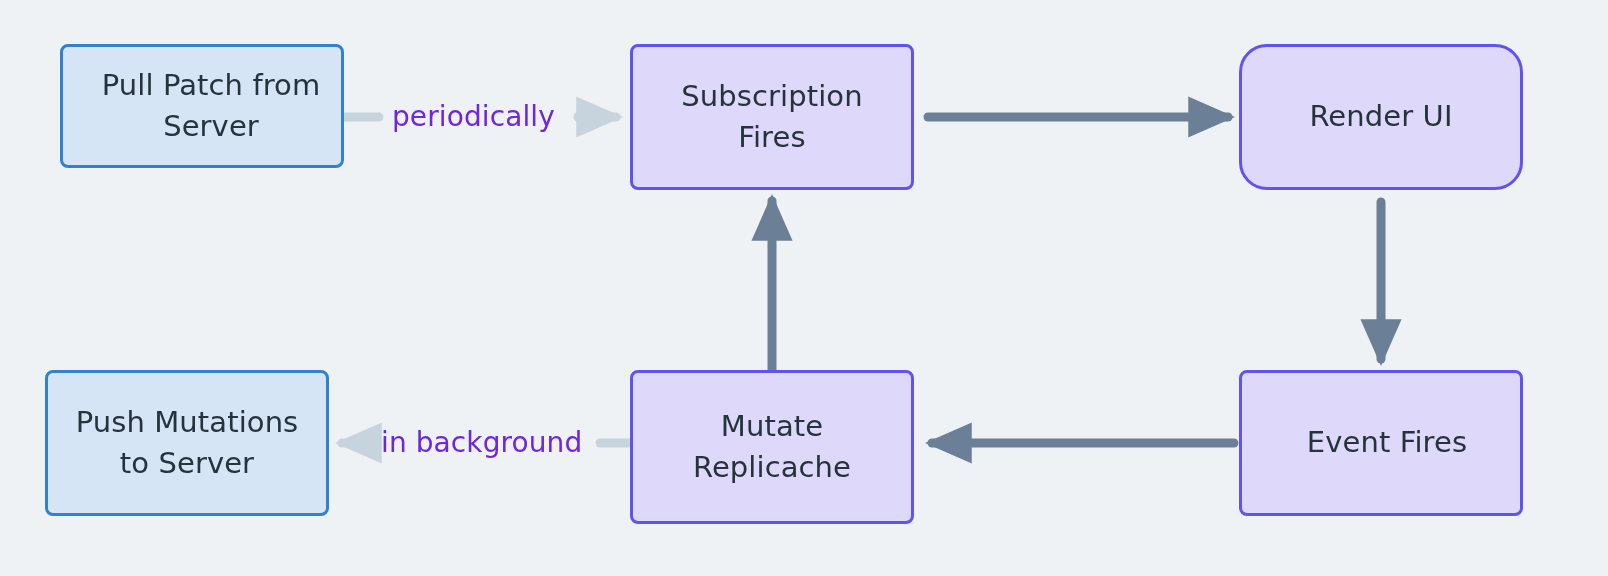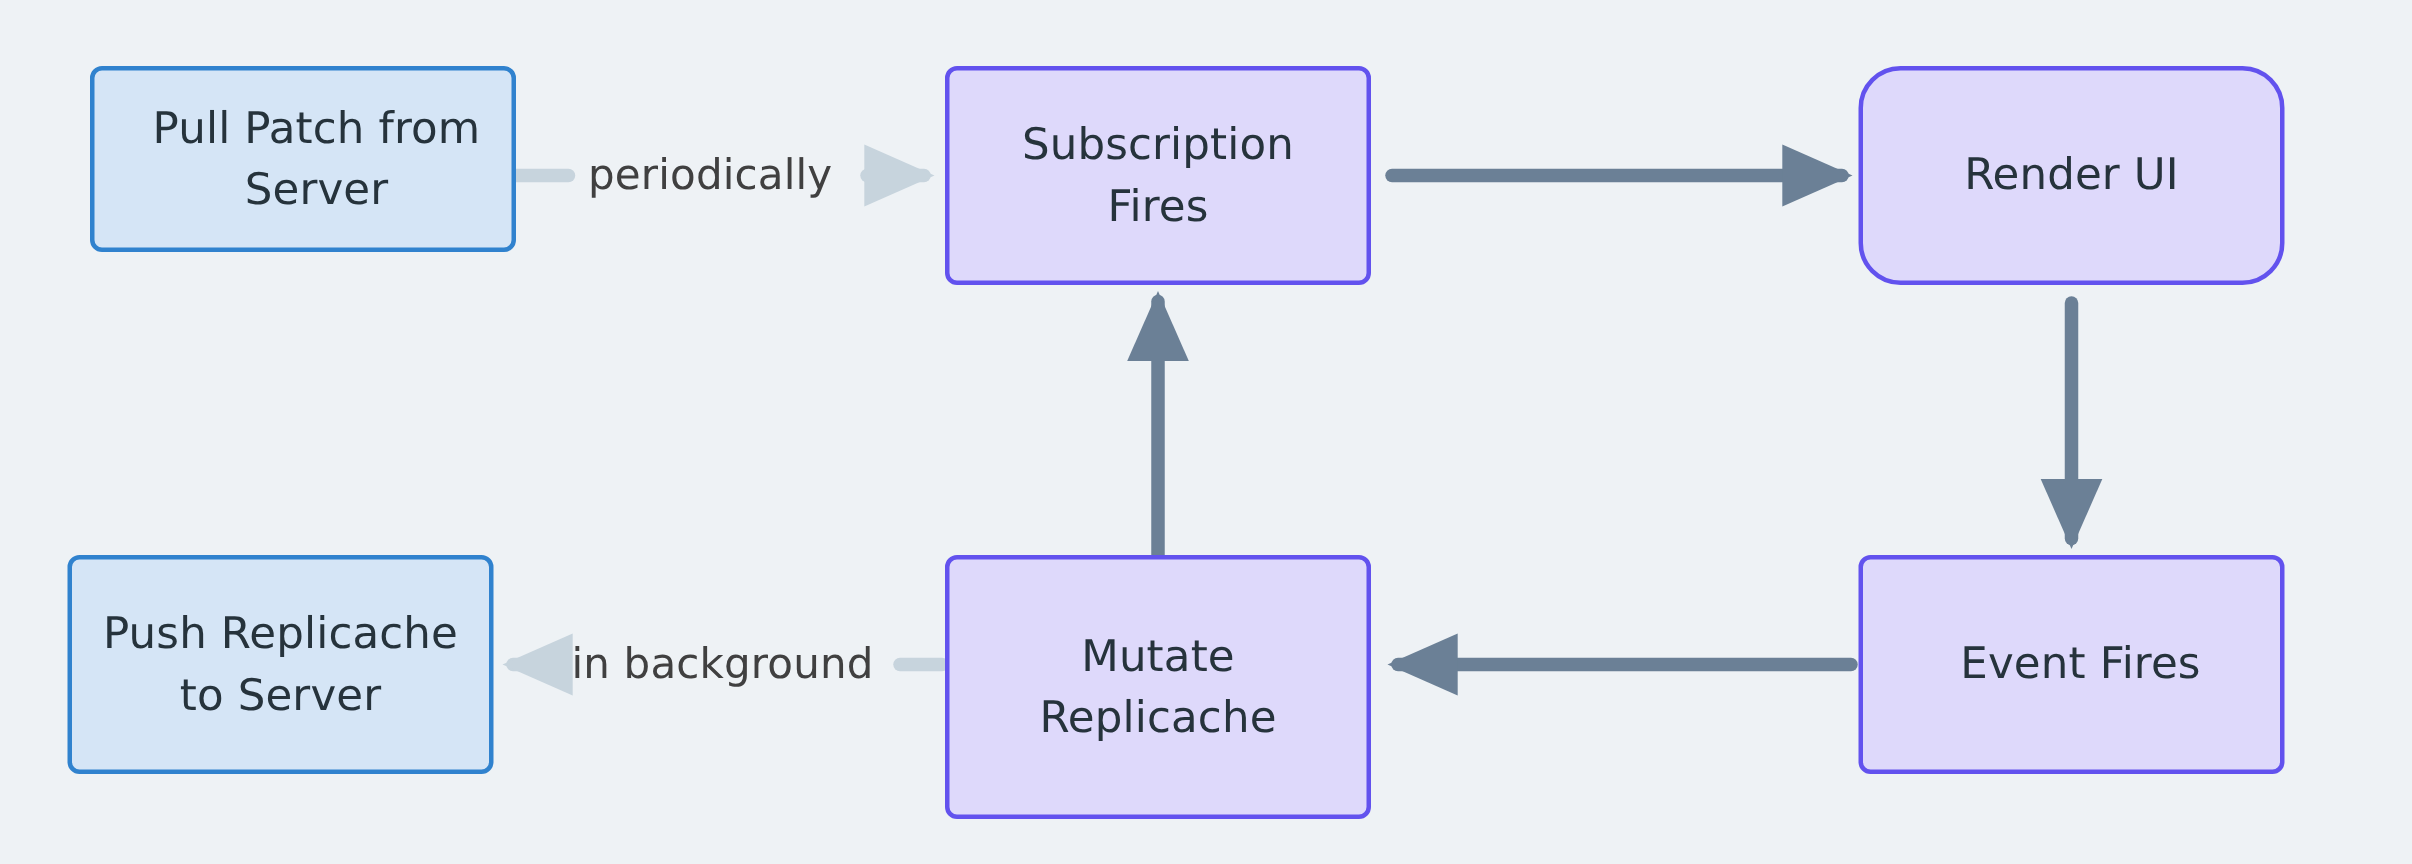--- a/index.html
+++ b/index.html
@@ -53,21 +53,21 @@
     border-color: #6252ee;
   }
   .node-label {
     display: block;
     white-space: pre-line;
     padding: 0 8px;
   }
   .edge-label {
     position: absolute;
     font-size: 28px;
-    color: #404040;
+    color: #6d28d9;
     letter-spacing: 0.1px;
     white-space: nowrap;
     z-index: 3;
     line-height: 1;
   }
 </style>
 </head>
 <body>
 
 <div id="diagram-root">
@@ -117,25 +117,25 @@
   <div class="node node-purple" style="left:630px; top:44px; width:284px; height:146px;">
     <span class="node-label">Subscription
 Fires</span>
   </div>
 
   <div class="node node-purple" style="left:1239px; top:44px; width:284px; height:146px;border-radius:28px;">
     <span class="node-label">Render UI</span>
   </div>
 
   <div class="node node-blue" style="left:45px; top:370px; width:284px; height:146px;">
-    <span class="node-label">Push Replicache
+    <span class="node-label">Push Mutations
 to Server</span>
   </div>
 
-  <div class="node node-purple" style="left:630px; top:370px; width:284px; height:176px;text-align:center;">
+  <div class="node node-purple" style="left:630px; top:370px; width:284px; height:154px;text-align:center;">
     <span class="node-label">Mutate
 Replicache</span>
   </div>
 
   <div class="node node-purple" style="left:1239px; top:370px; width:284px; height:146px;padding-left:12px;">
     <span class="node-label">Event Fires</span>
   </div>
 
   <div class="edge-label" style="left:392px; top:103px;">periodically</div>
 

